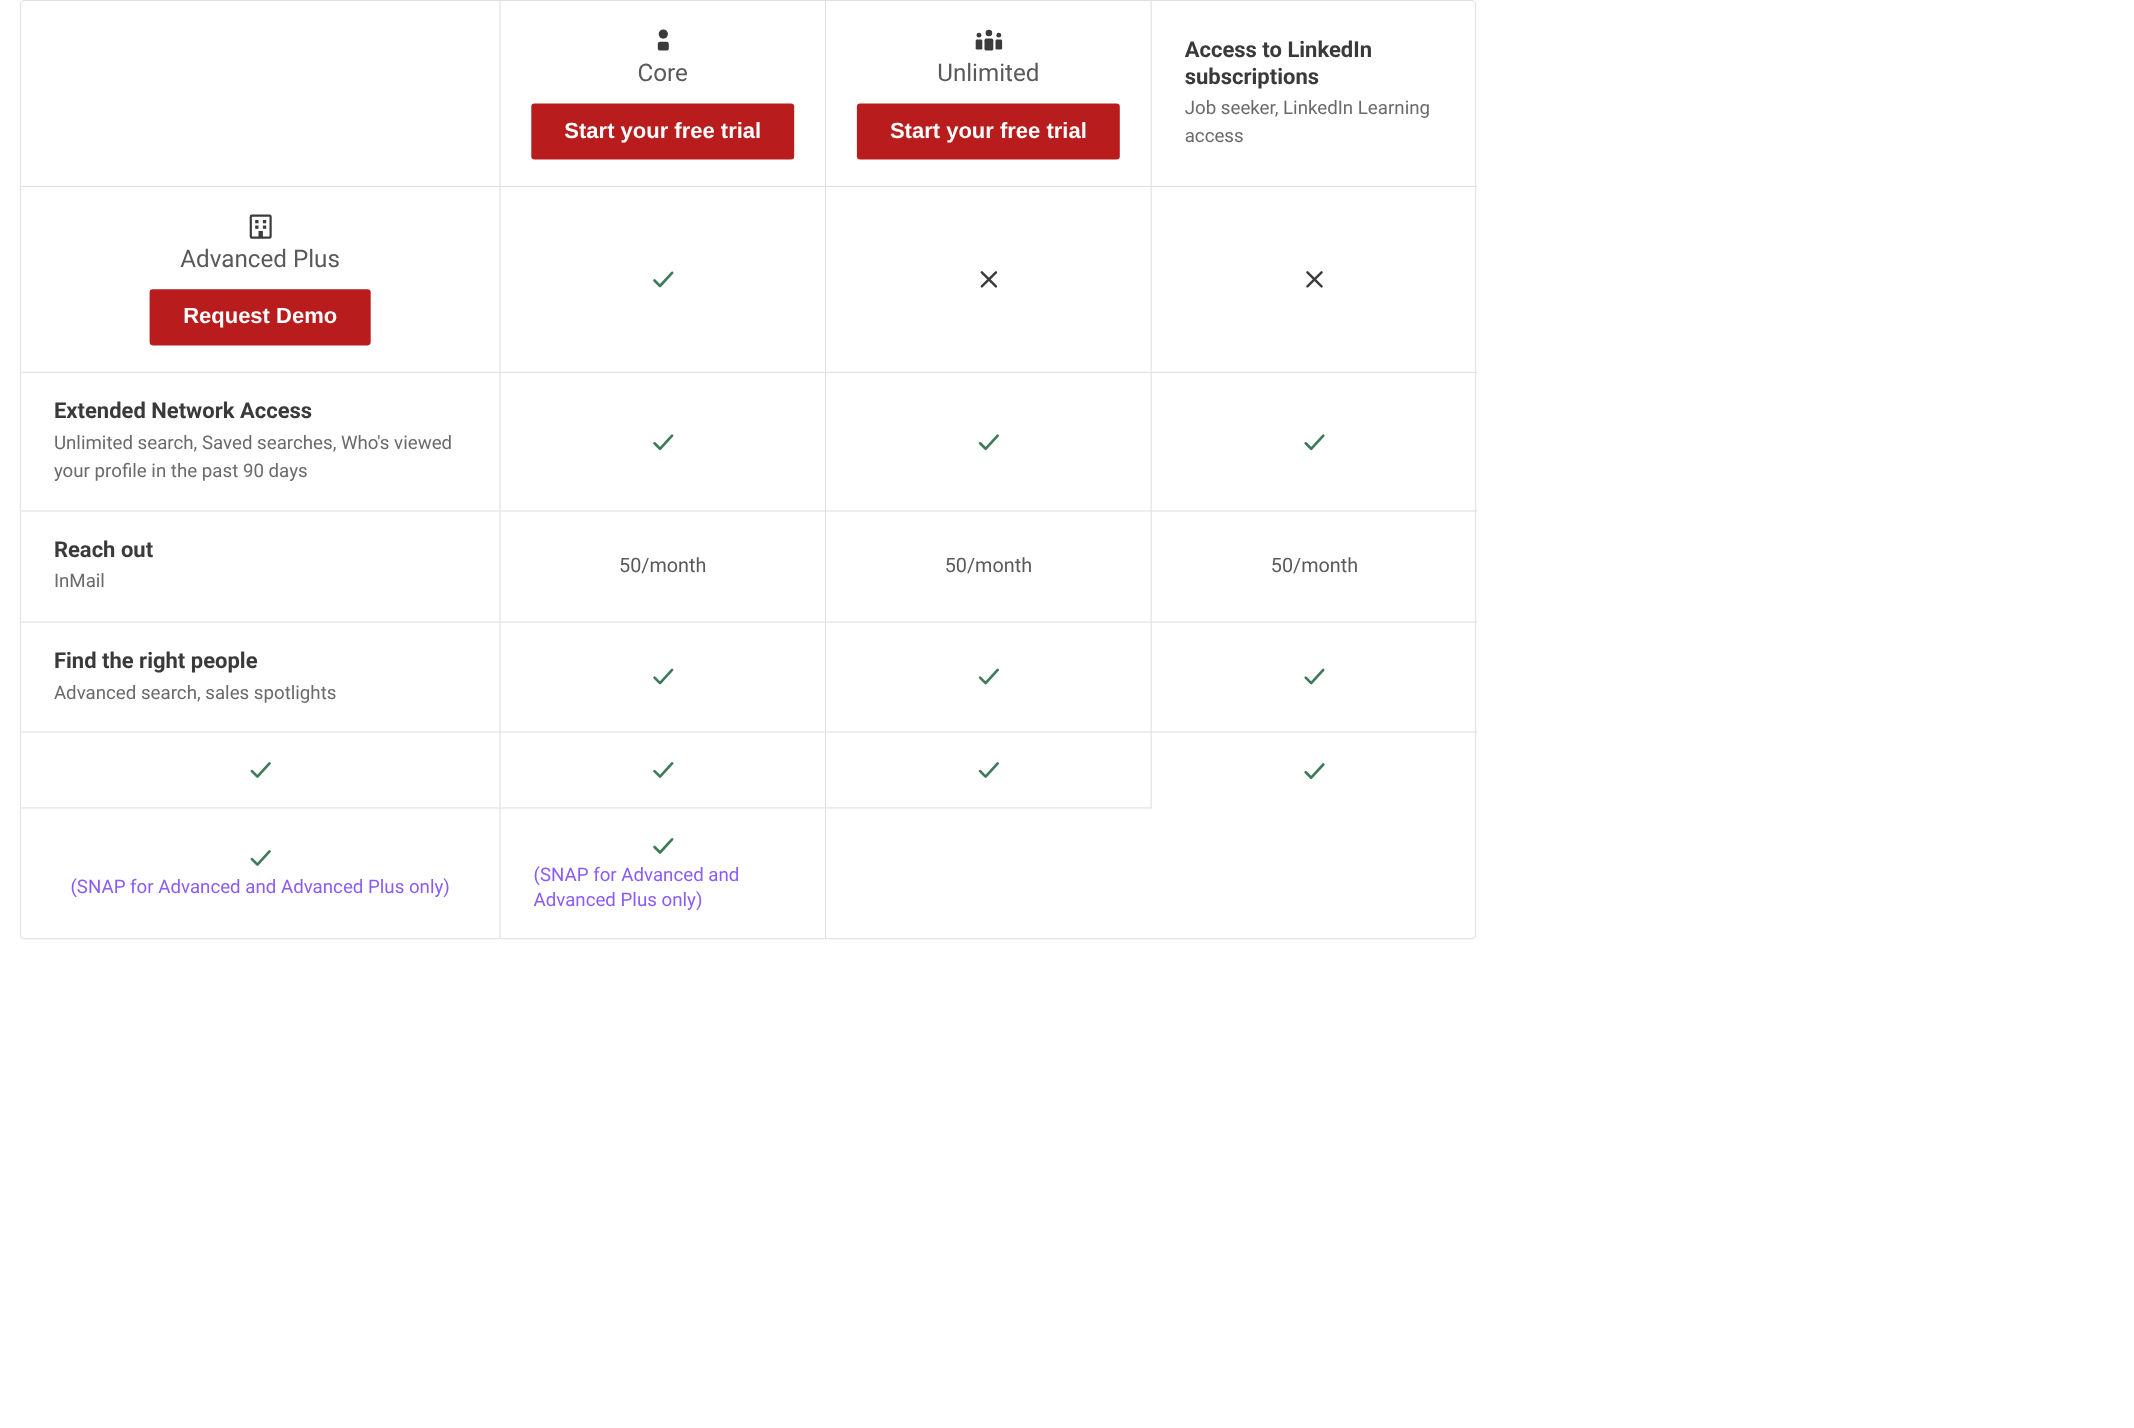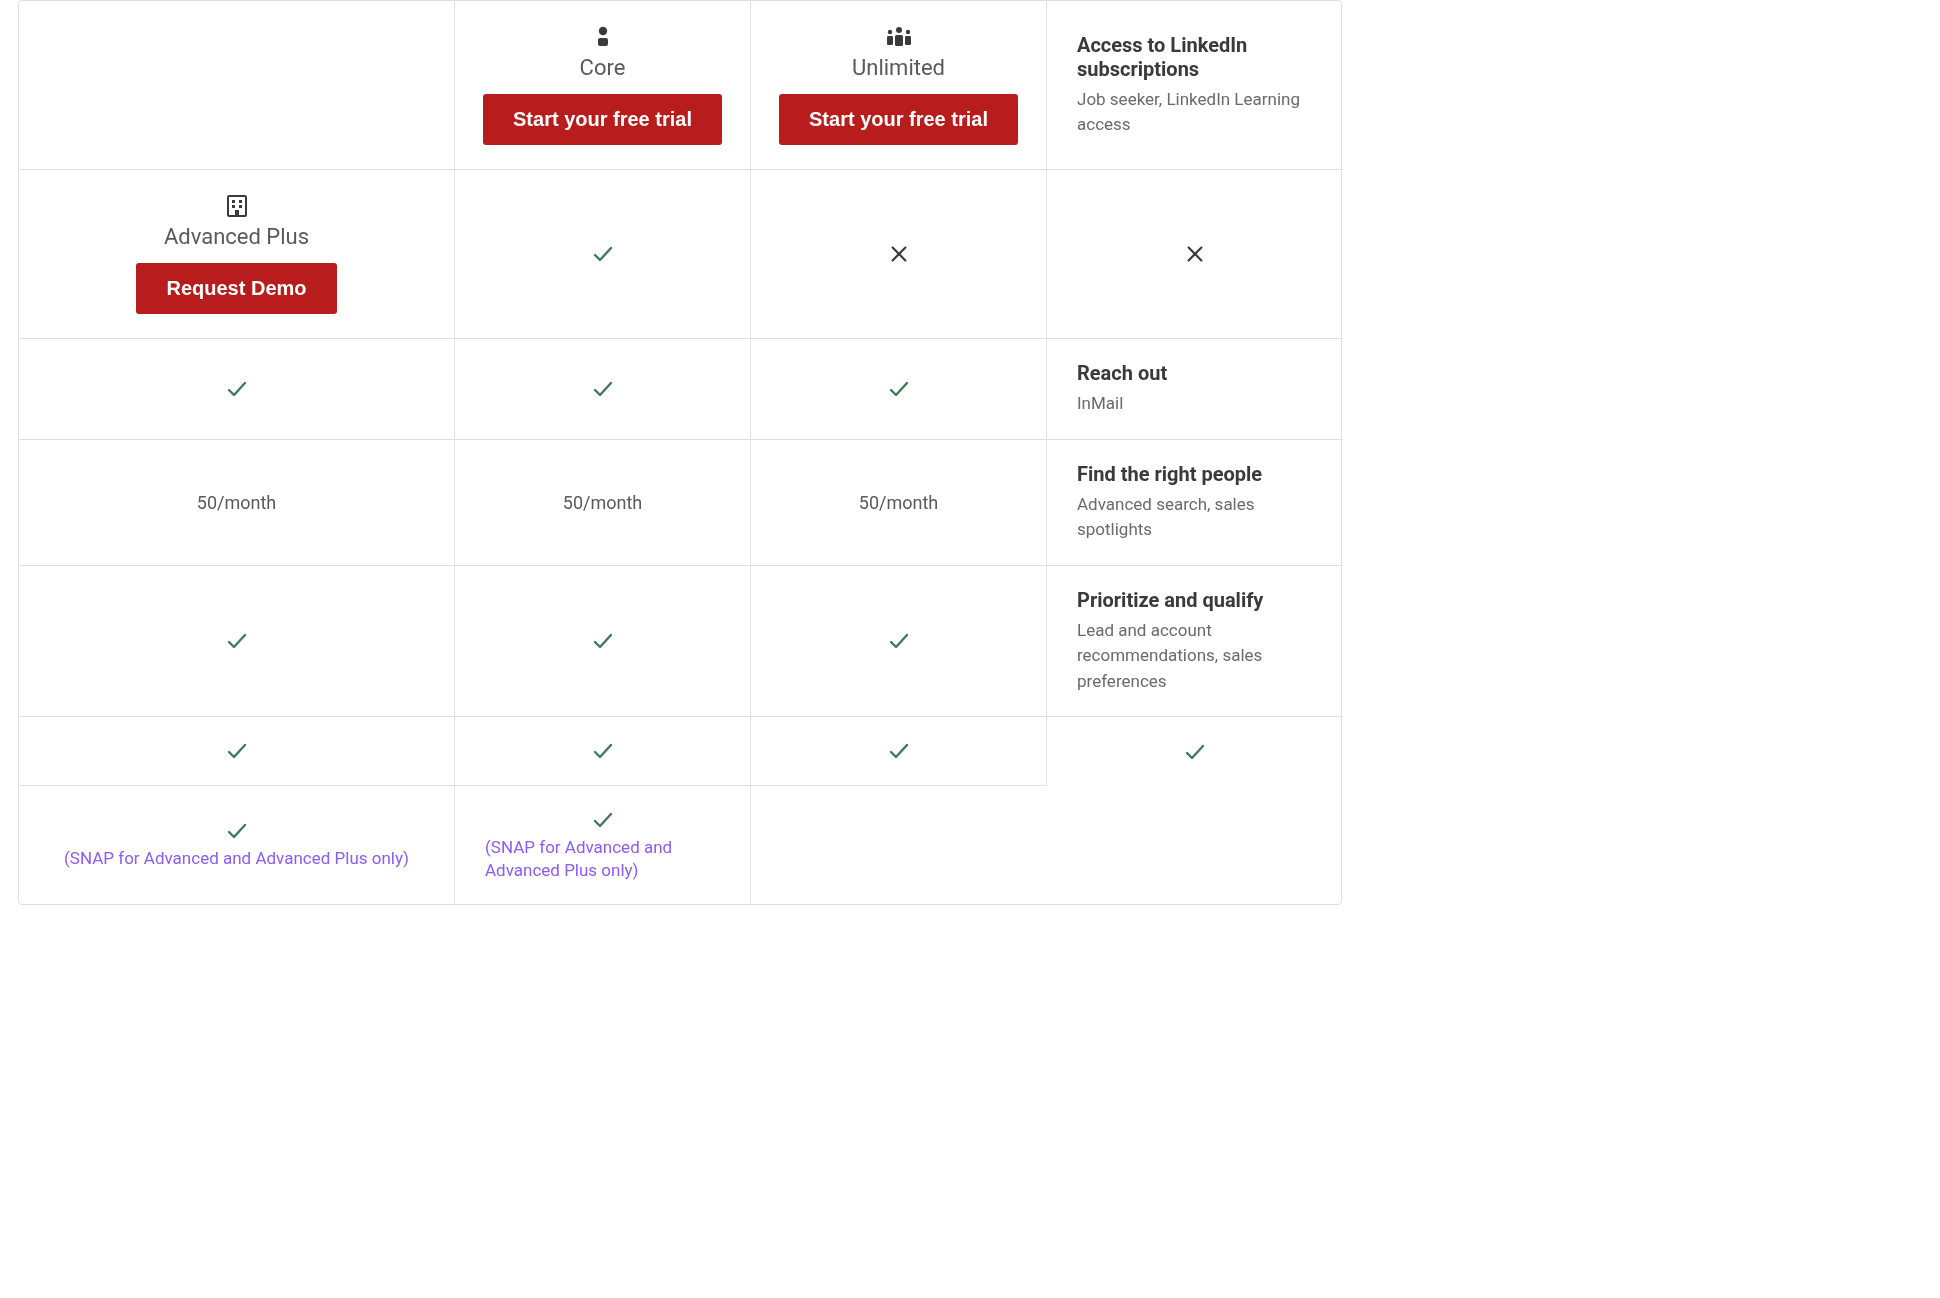--- a/index.html
+++ b/index.html
@@ -152,20 +152,24 @@
       </span>
     </div>
     <div class="cell value-cell">
       <span>
         <svg class="x-icon" viewBox="0 0 24 24" fill="none" stroke="currentColor" stroke-linecap="round">
           <line x1="5" y1="5" x2="19" y2="19"></line>
           <line x1="19" y1="5" x2="5" y2="19"></line>
         </svg>
       </span>
     </div>
+    <div class="cell">
+      <div class="feature-title">Extended Network Access</div>
+      <div class="feature-sub">Unlimited search, Saved searches, Who's viewed your profile in the past 90 days</div>
+    </div>
     <div class="cell value-cell">
       <span>
         <svg class="check-icon" viewBox="0 0 24 24" fill="none" stroke="currentColor" stroke-width="2.4" stroke-linecap="round" stroke-linejoin="round">
           <polyline points="4 13 9 18 20 6"></polyline>
         </svg>
       </span>
     </div>
     <div class="cell value-cell">
       <span>
         <svg class="check-icon" viewBox="0 0 24 24" fill="none" stroke="currentColor" stroke-width="2.4" stroke-linecap="round" stroke-linejoin="round">
@@ -211,24 +215,20 @@
         </svg>
       </span>
     </div>
     <div class="cell value-cell">
       <span>
         <svg class="check-icon" viewBox="0 0 24 24" fill="none" stroke="currentColor" stroke-width="2.4" stroke-linecap="round" stroke-linejoin="round">
           <polyline points="4 13 9 18 20 6"></polyline>
         </svg>
       </span>
     </div>
-    <div class="cell">
-      <div class="feature-title">Prioritize and qualify</div>
-      <div class="feature-sub">Lead and account recommendations, sales preferences</div>
-    </div>
     <div class="cell value-cell">
       <span>
         <svg class="check-icon" viewBox="0 0 24 24" fill="none" stroke="currentColor" stroke-width="2.4" stroke-linecap="round" stroke-linejoin="round">
           <polyline points="4 13 9 18 20 6"></polyline>
         </svg>
       </span>
     </div>
     <div class="cell value-cell">
       <span>
         <svg class="check-icon" viewBox="0 0 24 24" fill="none" stroke="currentColor" stroke-width="2.4" stroke-linecap="round" stroke-linejoin="round">

